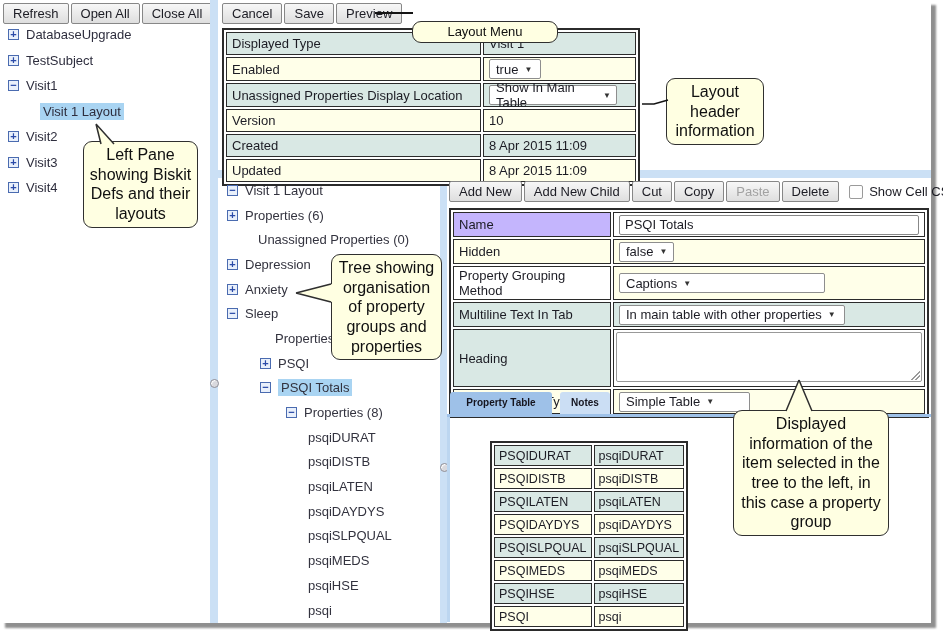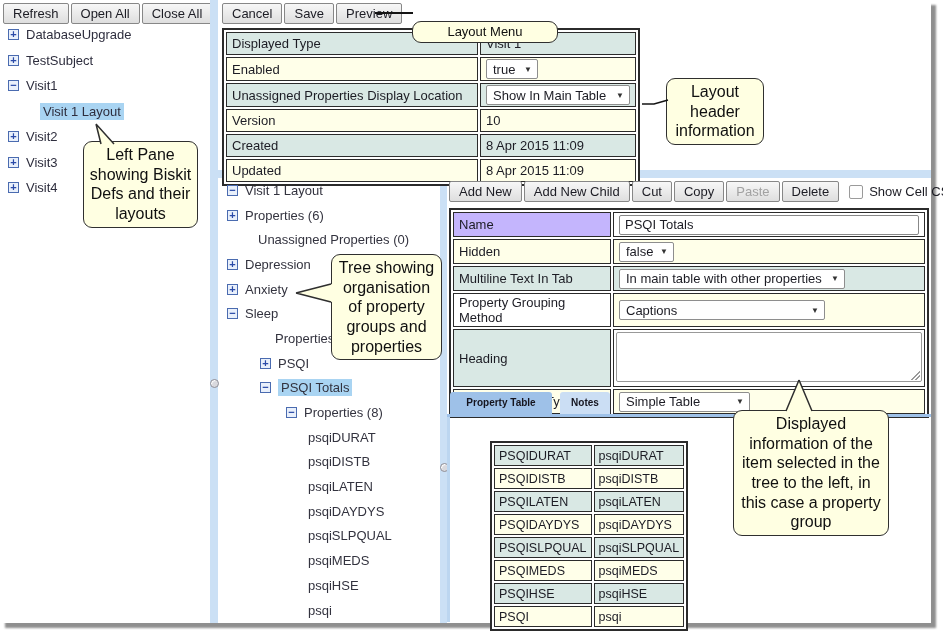--- a/index.html
+++ b/index.html
@@ -7,21 +7,21 @@
   #screen{position:absolute;left:0;top:0;width:931px;height:623px;background:#fff;box-shadow:5px 5px 2px #8f8f8f;}
   
   .btn{display:inline-block;background:linear-gradient(#f7f7f7,#dedede);border:1px solid #878787;border-radius:2px;
        padding:2px 9px;font-size:13px;color:#1c1c24;margin-right:2px;cursor:default;white-space:nowrap;}
   .btn.disabled{color:#a2a2a2;}
   .exp{display:inline-block;width:11px;height:11px;border:1px solid #4a6bb0;background:#e9f0fb;color:#2b4ba8;
        font:bold 11px/9px "Liberation Sans",sans-serif;text-align:center;margin-right:7px;flex:none;box-sizing:border-box;}
   .exp.plus::before{content:"+";}
   .exp.minus::before{content:"\2212";}
   .hl{background:#a9d4f2;padding:1px 3px;}
-  .sel{display:inline-flex;justify-content:space-between;align-items:center;background:#fff;border:1px solid #8e8e8e;
+  .sel{display:inline-flex;align-items:center;background:#fff;border:1px solid #8e8e8e;
        border-radius:2px;height:20px;padding:0 5px 0 6px;font-size:13px;box-sizing:border-box;vertical-align:middle;}
   .sel .arr{font-size:8px;color:#333;margin-left:6px;}
   
   #left-pane{position:absolute;left:0;top:0;width:210px;height:623px;}
   #split1{position:absolute;left:210px;top:0;width:8px;height:623px;background:#cbe0f5;}
   #hsplit{position:absolute;left:218px;top:170px;width:713px;height:8px;background:#cbe0f5;}
   #split2{position:absolute;left:440px;top:178px;width:7px;height:445px;background:#cbe0f5;}
   .gripdot{position:absolute;width:7px;height:7px;border-radius:50%;background:#d9d9de;border:1px solid #8f8f98;box-shadow:inset 1px 1px 1px #fff;}
   #tab-edge{position:absolute;left:447px;top:417px;width:3px;height:205px;background:#bcd6f0;}
   
@@ -137,21 +137,21 @@
     </tr>
     <tr>
       <td class="lbl cream">Enabled</td>
       <td class="cream"><span class="sel" style="width:52px">
               <span>true</span>
               <span class="arr">▼</span>
             </span></td>
     </tr>
     <tr>
       <td class="lbl teal">Unassigned Properties Display Location</td>
-      <td class="teal"><span class="sel" style="width:144px">
+      <td class="teal"><span class="sel" style="width:128px">
               <span>Show In Main Table</span>
               <span class="arr">▼</span>
             </span></td>
     </tr>
     <tr>
       <td class="lbl cream">Version</td>
       <td class="cream">10</td>
     </tr>
     <tr>
       <td class="lbl teal">Created</td>
@@ -247,30 +247,30 @@
       <td class="white"><input id="name-input" value="PSQI Totals" style=""></td>
     </tr>
     <tr>
       <td class="lbl cream">Hidden</td>
       <td class="cream"><span class="sel" style="width:55px">
               <span>false</span>
               <span class="arr">▼</span>
             </span></td>
     </tr>
     <tr>
+      <td class="lbl white">Property Grouping Method</td>
+      <td class="cream"><span class="sel" style="width:206px">
+              <span>Captions</span>
+              <span class="arr">▼</span>
+            </span></td>
+    </tr>
+    <tr>
       <td class="lbl teal">Multiline Text In Tab</td>
       <td class="teal"><span class="sel" style="width:226px">
               <span>In main table with other properties</span>
-              <span class="arr">▼</span>
-            </span></td>
-    </tr>
-    <tr>
-      <td class="lbl white">Property Grouping Method</td>
-      <td class="cream"><span class="sel" style="width:206px">
-              <span>Captions</span>
               <span class="arr">▼</span>
             </span></td>
     </tr>
     <tr>
       <td class="lbl teal">Heading</td>
       <td class="white vhead">
             <div class="ta">
               <span class="tgrip"></span>
             </div>
           </td>

